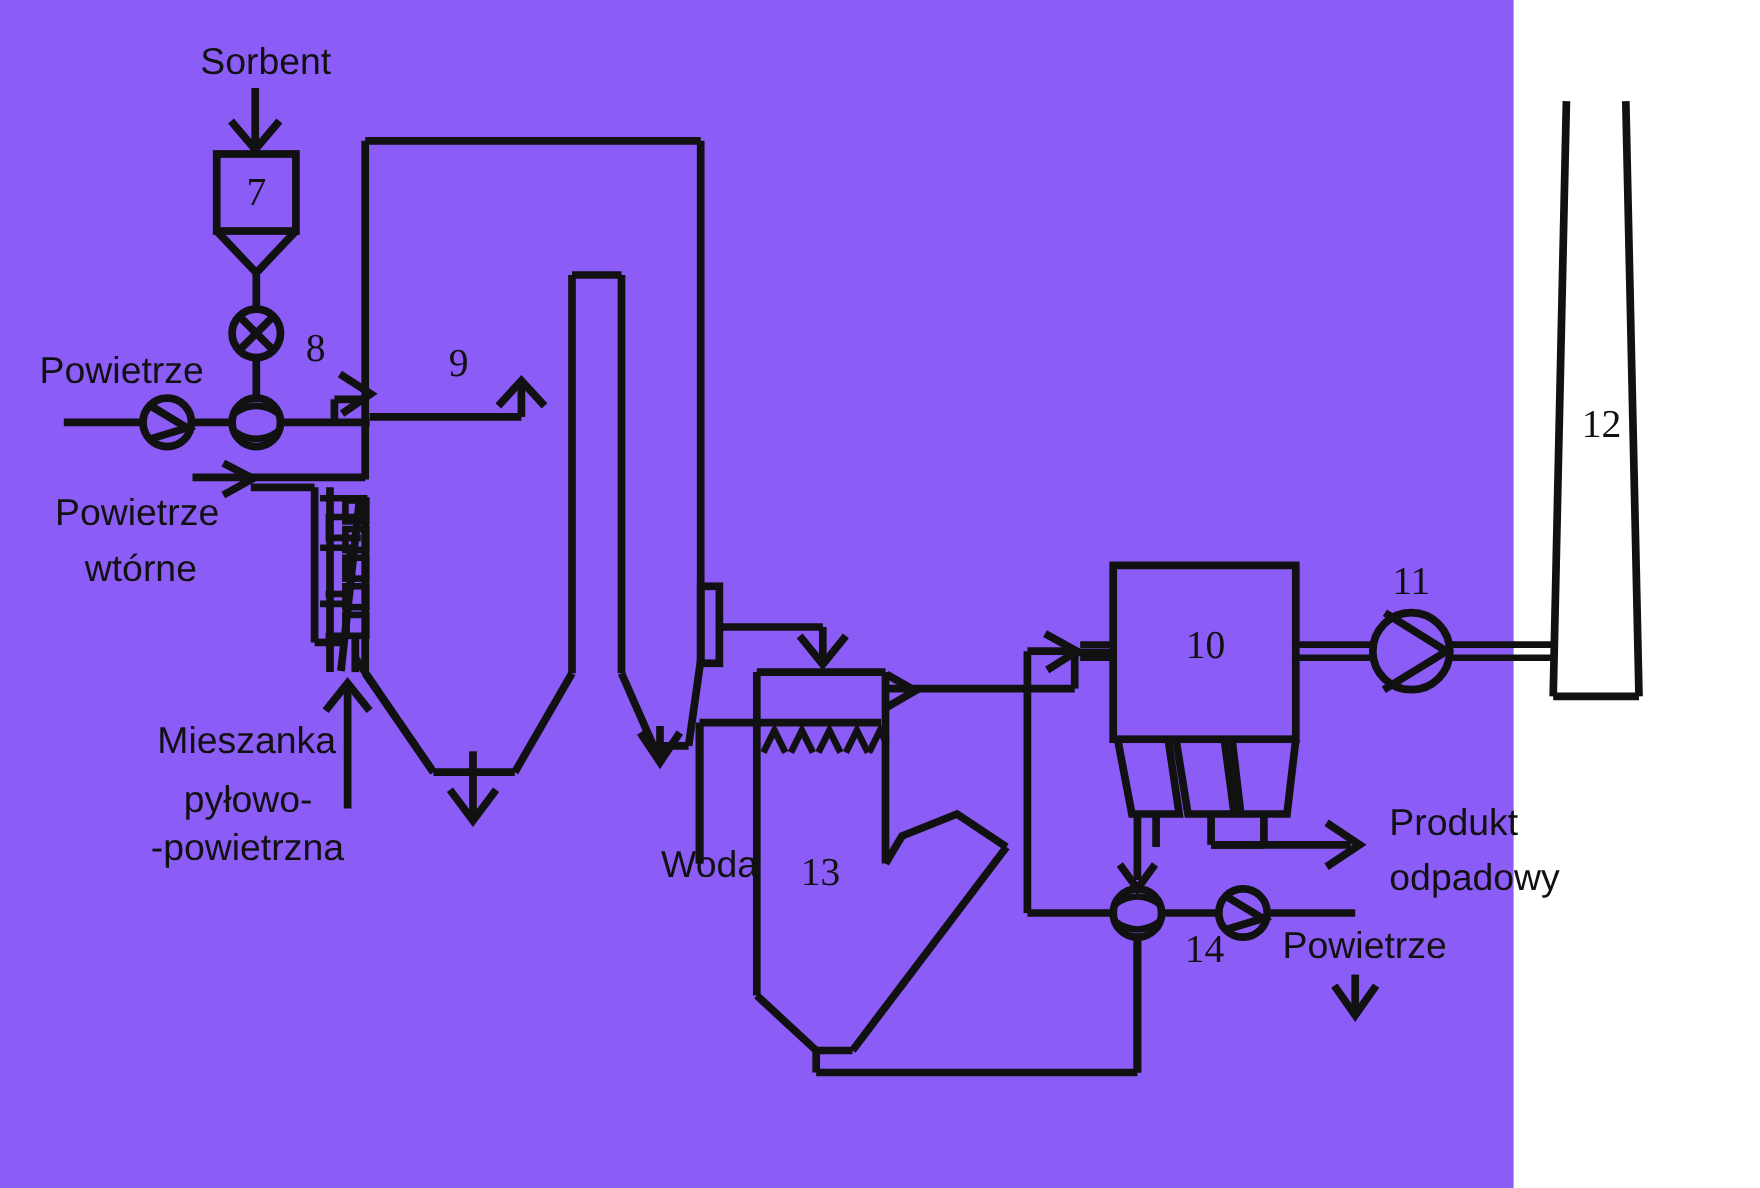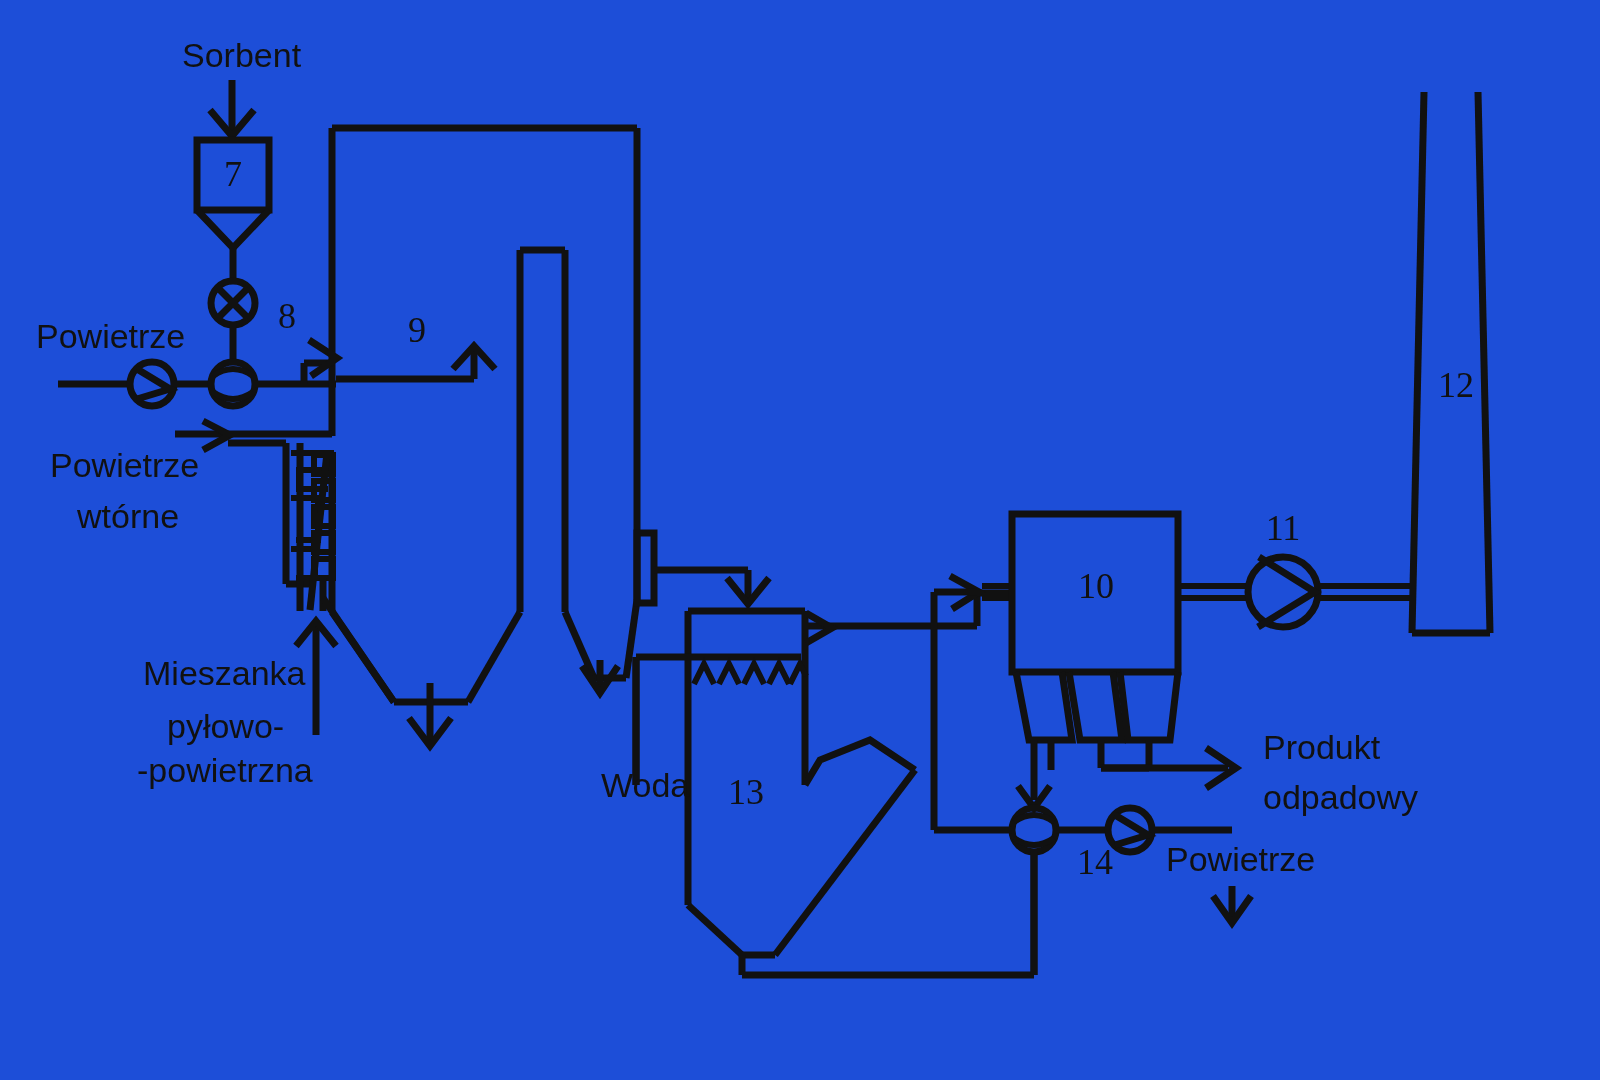--- a/index.html
+++ b/index.html
@@ -1,21 +1,21 @@
 <!DOCTYPE html>
 <html><head>
 <meta charset="utf-8">
 <style>
   html,body{margin:0;padding:0;background:#ffffff;}
   body{
     width:1600px;height:1080px;
     font-family:"Liberation Sans", sans-serif;
     overflow:hidden;
   }
-  #root{position:relative;width:1600px;height:1080px;background:#1d4ed8;}
+  #root{position:relative;width:1360px;height:1080px;background:#8b5cf6;padding-left:16px;}
   svg#diagram{position:absolute;left:0;top:0;width:1600px;height:1080px;}
   .lbl{
     font-family:"Liberation Sans", sans-serif;
     fill:#111111;
     font-size:34px;
     dominant-baseline:middle;
   }
   .num{
     font-family:"Liberation Serif", serif;
     fill:#111111;

